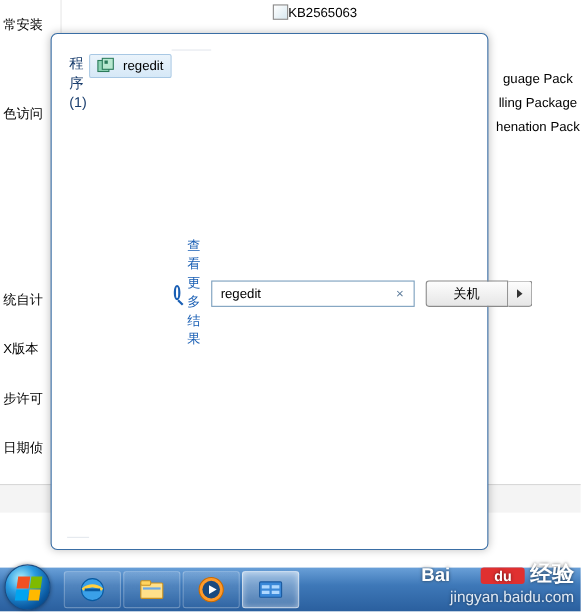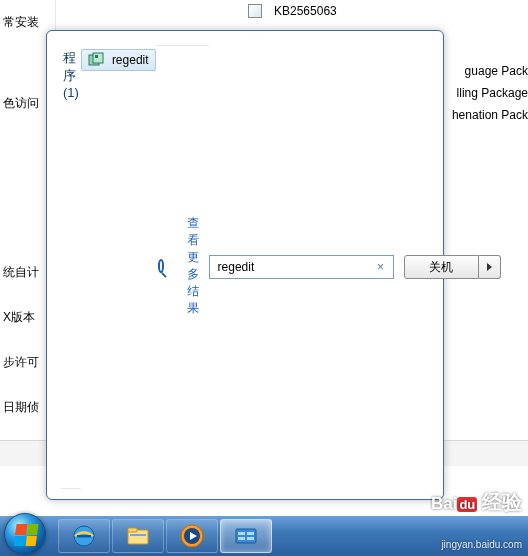--- a/index.html
+++ b/index.html
@@ -21,32 +21,32 @@
     padding: 6px 3px; font-size: 12px; color: #000;
     white-space: nowrap; overflow: hidden;
   }
   .bg-tree-gap { height: 52px; }
   .bg-status {
     position: absolute; left: 0; top: 440px; width: 528px; height: 26px;
     background: #f4f4f4; border-top: 1px solid #d8d8d8;
   }
   .bg-kb-item {
     position: absolute; left: 248px; top: 4px;
-    display: flex; align-items: center; gap: 12px;
+    display: flex; align-items: center; gap: 0;
     font-size: 12px; color: #000;
   }
   .bg-kb-icon {
     width: 14px; height: 14px; border: 1px solid #888;
     background: linear-gradient(135deg,#fff,#d8e8f0);
     display: inline-block;
   }
   .bg-right-text {
     position: absolute; right: 0; top: 60px; width: 78px;
     font-size: 12px; line-height: 22px; color: #000;
-    text-align: right; overflow: hidden;
+    text-align: center; overflow: hidden;
   }
   .bg-right-text div { white-space: nowrap; }
 
   
   .start-popup {
     position: absolute; left: 46px; top: 30px;
     width: 398px; height: 470px;
     border: 1px solid #3a6ea5;
     border-radius: 6px;
     background: #fff;
@@ -67,21 +67,21 @@
     display: flex; align-items: center; gap: 8px;
     padding: 0 6px;
     font-size: 12px; color: #000;
   }
   .result-icon {
     width: 16px; height: 16px; position: relative;
   }
   .result-icon svg { width: 16px; height: 16px; }
   .filler { flex: 1; }
   .see-more {
-    display: flex; align-items: center; gap: 23px;
+    display: flex; align-items: center; gap: 6px;
     padding: 8px 2px 12px 2px;
     color: #1a5fb4; font-size: 12px;
     border-top: 1px solid #e4e8ee;
   }
   .see-more .mag {
     width: 14px; height: 14px; display: inline-block;
     border: 2px solid #1a5fb4; border-radius: 50%;
     position: relative;
   }
   .see-more .mag::after {
@@ -168,21 +168,21 @@
 
   
   .watermark {
     position: absolute; right: 6px; bottom: 6px;
     color: #fff; text-align: right; line-height: 1.15;
     font-family: Arial, sans-serif;
     text-shadow: 0 0 3px rgba(0,0,0,0.6);
   }
   .watermark .w1 { font-size: 17px; font-weight: bold; }
   .watermark .w1 .jy { font-size: 20px; font-weight: bold; }
-  .watermark .w2 { font-size: 10px; opacity: 0.85; margin-top: 25px; }
+  .watermark .w2 { font-size: 14px; opacity: 0.85; }
 </style>
 </head>
 <body>
 
 <div class="bg-pane-left">
   <div class="bg-tree-item">常安装</div>
   <div class="bg-tree-gap"></div>
   <div class="bg-tree-item">色访问</div>
   <div style="height:140px"></div>
   <div class="bg-tree-item">统自计</div>
@@ -279,17 +279,17 @@
       <rect x="5" y="9" width="7" height="3" fill="#aed8ff"></rect>
       <rect x="14" y="9" width="7" height="3" fill="#aed8ff"></rect>
       <rect x="5" y="14" width="7" height="3" fill="#aed8ff"></rect>
       <rect x="14" y="14" width="7" height="3" fill="#aed8ff"></rect>
     </svg>
   </div>
 </div>
 
 <div class="watermark">
   <div class="w1">
-    <span>Bai</span><span style="color:#fff;background:#e03030;border-radius:3px;padding:0 2px;font-size:13px;">du</span>
+    <span>Bai</span><span style="color:#fff;background:#e03030;border-radius:3px;padding:0 12px;font-size:13px;margin-left:28px;">du</span>
     <span class="jy">经验</span>
   </div>
   <div class="w2">jingyan.baidu.com</div>
 </div>
 
 </body></html>

